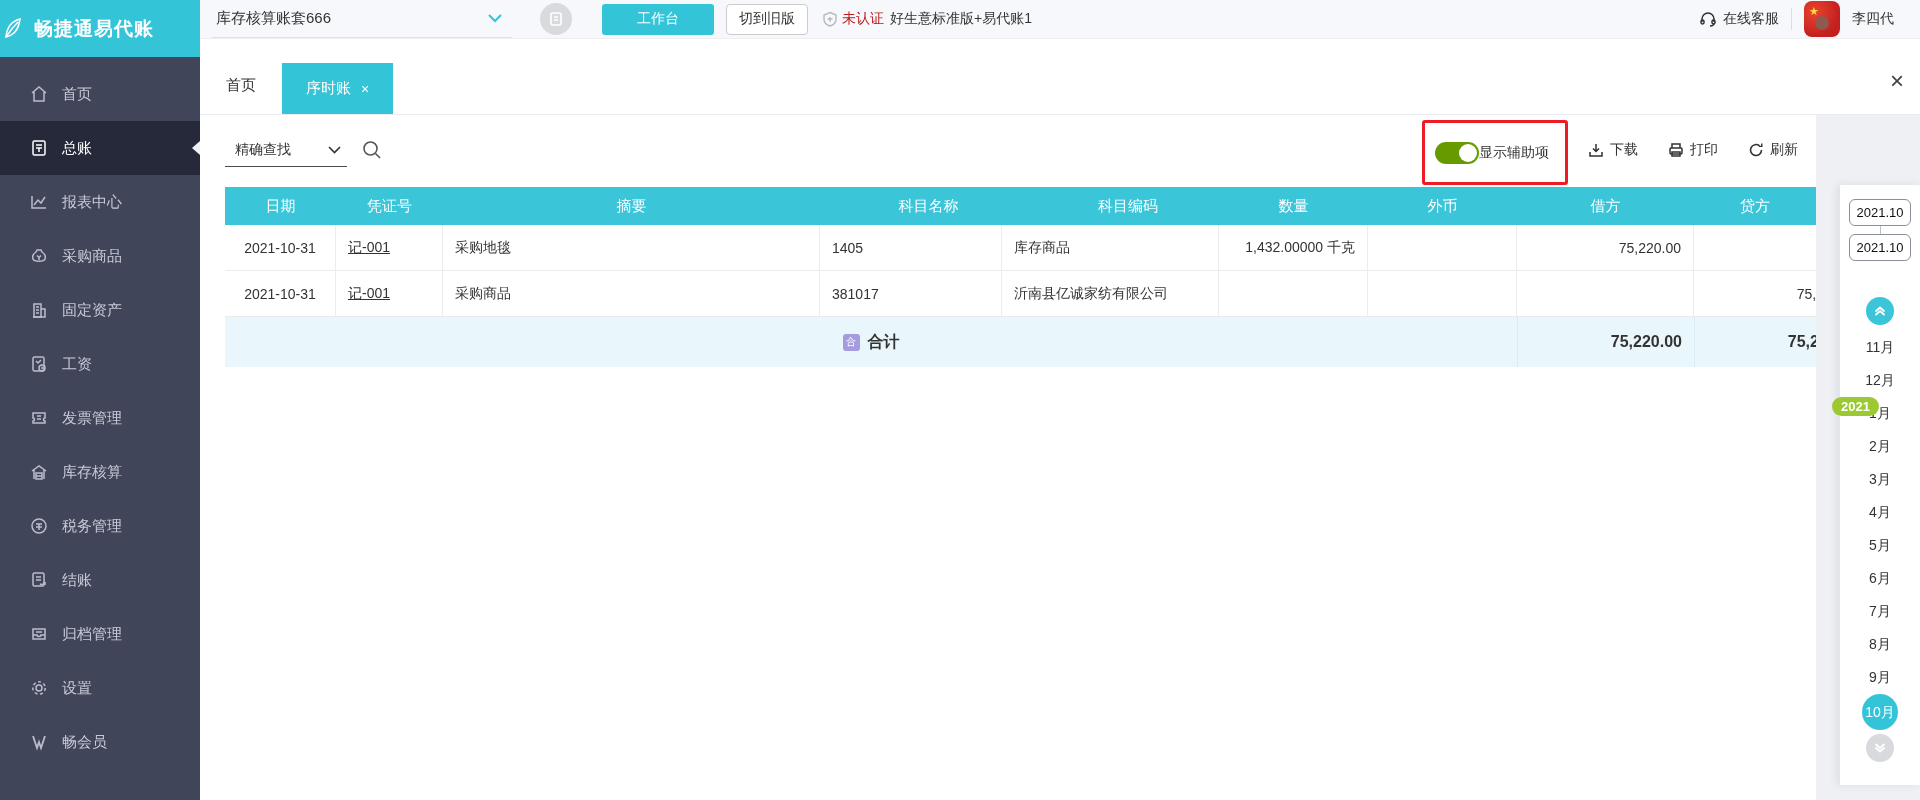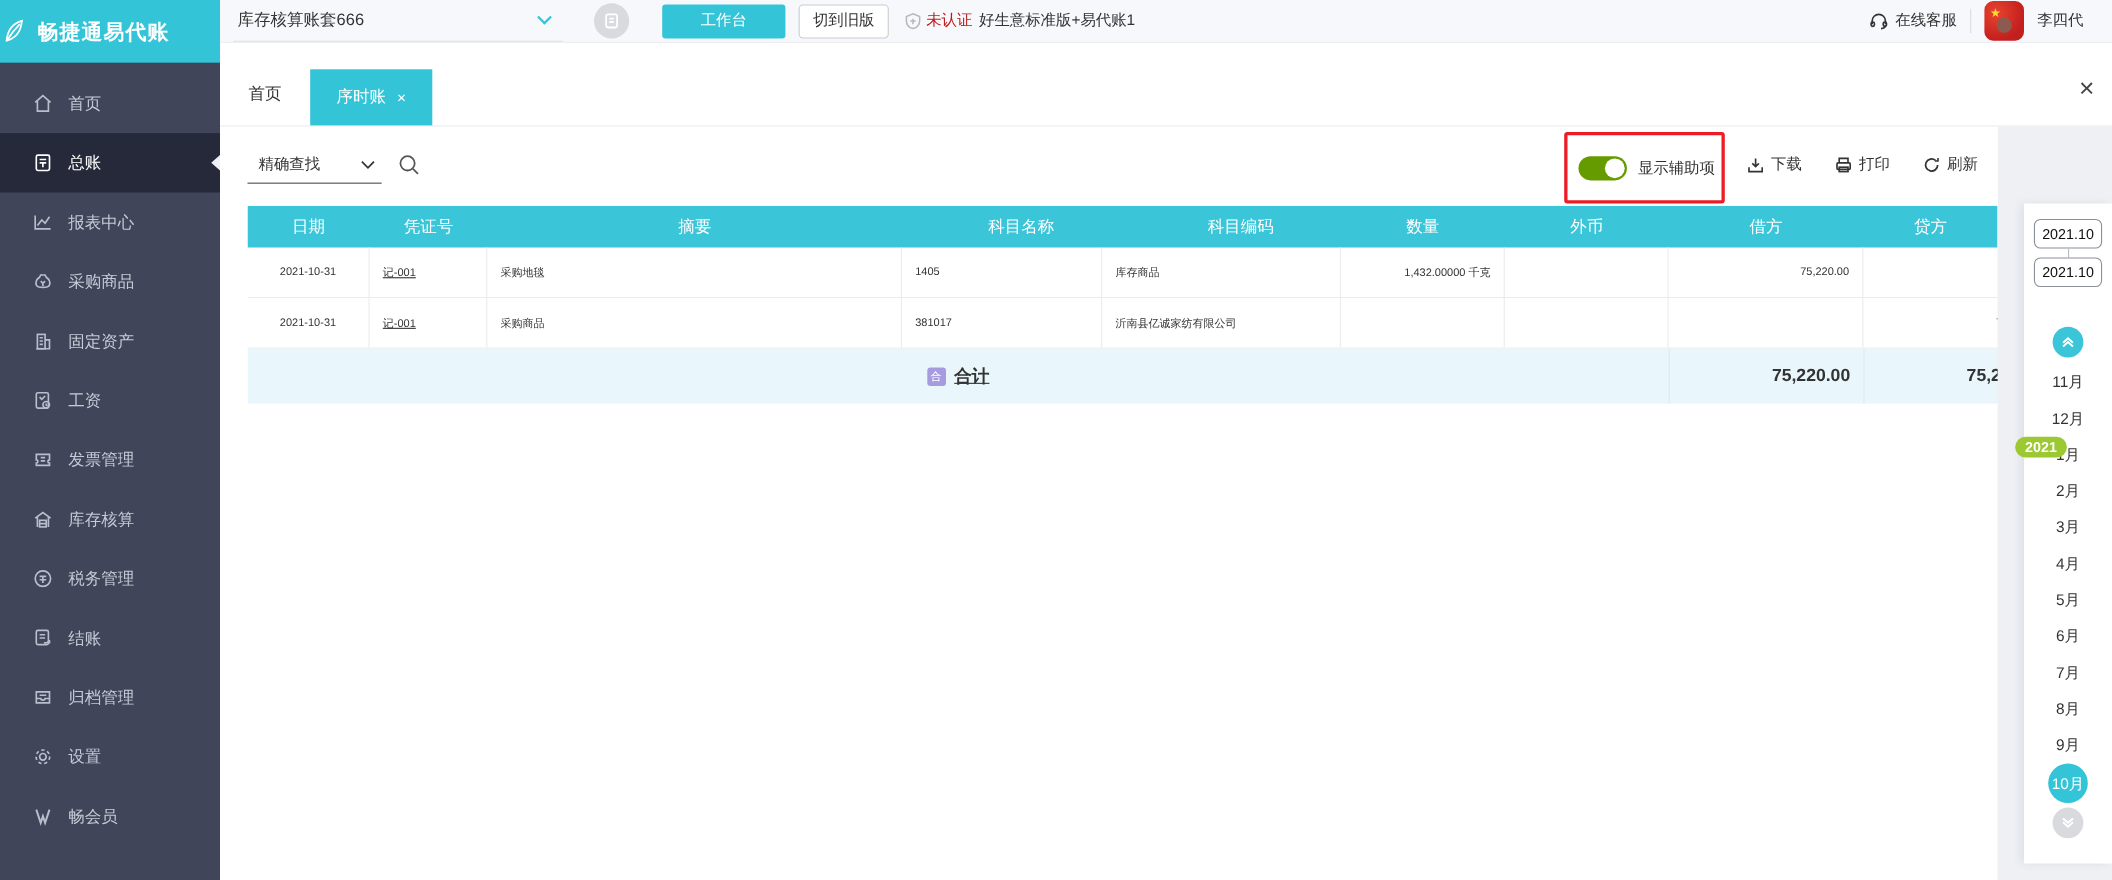--- a/index.html
+++ b/index.html
@@ -41,42 +41,42 @@
   .tab.active .tab-x { font-size:14px; cursor:pointer; }
   .panel-close { position:absolute; right:16px; top:12px; font-size:24px; color:#444; cursor:pointer; line-height:1; }
 
   
   .toolbar { position:absolute; left:200px; top:115px; width:1616px; height:70px; background:#fff; z-index:2; }
   .search-group { position:absolute; left:25px; top:0; height:70px; display:flex; align-items:center; }
   .mode-select { width:122px; height:34px; display:flex; align-items:center; justify-content:space-between; border-bottom:1px solid #4a4a4a; padding:0 6px 0 10px; font-size:14px; color:#333; cursor:pointer; }
   .search-input { margin-left:22px; width:242px; height:34px; border:none; border-bottom:1px solid #e2e2e6; font-size:14px; color:#333; outline:none; background:transparent; }
   .search-input::placeholder { color:#bfbfc6; }
   .mag { margin-left:14px; cursor:pointer; }
-  .redbox { position:absolute; left:1222px; top:5px; width:146px; height:65px; border:3px solid #ED1C24; border-radius:3px; display:flex; align-items:center; padding-left:10px; gap:10px; z-index:6; }
+  .redbox { position:absolute; left:1222px; top:5px; width:146px; height:65px; border:3px solid #ED1C24; border-radius:3px; display:flex; align-items:center; padding-left:10px; z-index:6; }
   .switch { width:44px; height:22px; border-radius:11px; background:#669B00; position:relative; cursor:pointer; flex:none; }
   .switch .knob { position:absolute; right:2px; top:2px; width:18px; height:18px; border-radius:50%; background:#fff; }
   .toggle-label { font-size:14px; color:#333; white-space:nowrap; }
   .actions { position:absolute; left:1388px; top:0; height:70px; display:flex; align-items:center; gap:30px; }
   .action-btn { display:flex; align-items:center; gap:6px; font-size:14px; color:#333; cursor:pointer; white-space:nowrap; }
 
   
   .table-wrap { position:absolute; left:225px; top:187px; width:1611px; overflow:hidden; z-index:1; }
   .thead { display:flex; height:38px; }
   .thead-cells { display:flex; width:1591px; background:#3BC5D8; }
   .th { color:#fff; font-size:15px; display:flex; align-items:center; justify-content:center; flex:none; }
   .th-gutter { width:20px; background:#eef0f4; display:flex; align-items:center; justify-content:center; color:#33C4D8; font-size:16px; cursor:pointer; flex:none; }
   .trow { display:flex; width:1646px; height:46px; border-bottom:1px solid #ebebeb; background:#fff; }
-  .td { flex:none; display:flex; align-items:center; font-size:10px; color:#333; border-right:1px solid #ececec; padding:0 12px; overflow:hidden; white-space:nowrap; }
+  .td { flex:none; display:flex; align-items:center; font-size:14px; color:#333; border-right:1px solid #ececec; padding:0 12px; overflow:hidden; white-space:nowrap; }
   .td:last-child { border-right:none; }
   .td.c { justify-content:center; } .td.r { justify-content:flex-end; }
   .voucher-link { color:#333; text-decoration:underline; cursor:pointer; }
   .total-row { display:flex; width:1646px; height:50px; background:#E9F6FB; }
   .total-label-span { width:1292px; display:flex; align-items:center; justify-content:center; gap:8px; }
   .total-badge { width:17px; height:17px; border-radius:3px; background:#A79BE0; color:#fff; font-size:10px; display:flex; align-items:center; justify-content:center; }
-  .total-text { font-size:16px; font-weight:bold; color:#333;text-decoration:underline; }
+  .total-text { font-size:16px; font-weight:bold; color:#333; }
   .total-amt { width:177px; display:flex; align-items:center; justify-content:flex-end; padding-right:12px; font-size:16px; font-weight:bold; color:#333; border-left:1px solid #d9ecf3; }
 
   
   .gutter-bg { position:absolute; left:1816px; top:115px; width:104px; height:685px; background:#eef0f4; z-index:1; }
   .period-panel { position:absolute; left:1840px; top:185px; width:80px; height:600px; background:#fff; box-shadow:-3px 0 8px rgba(60,70,90,.10); display:flex; flex-direction:column; align-items:center; z-index:3; }
   .period-box { margin-top:14px; width:62px; height:27px; border:1px solid #8a8f99; border-radius:6px; background:#fff; font-size:13px; color:#111; display:flex; align-items:center; justify-content:center; cursor:pointer; }
   .period-box.second { margin-top:0; }
   .period-link { width:1px; height:8px; background:#b9bdc6; }
   .scroll-btn { width:28px; height:28px; border-radius:50%; display:flex; align-items:center; justify-content:center; cursor:pointer; }
   .scroll-up { margin-top:36px; background:#3BC5D8; }

